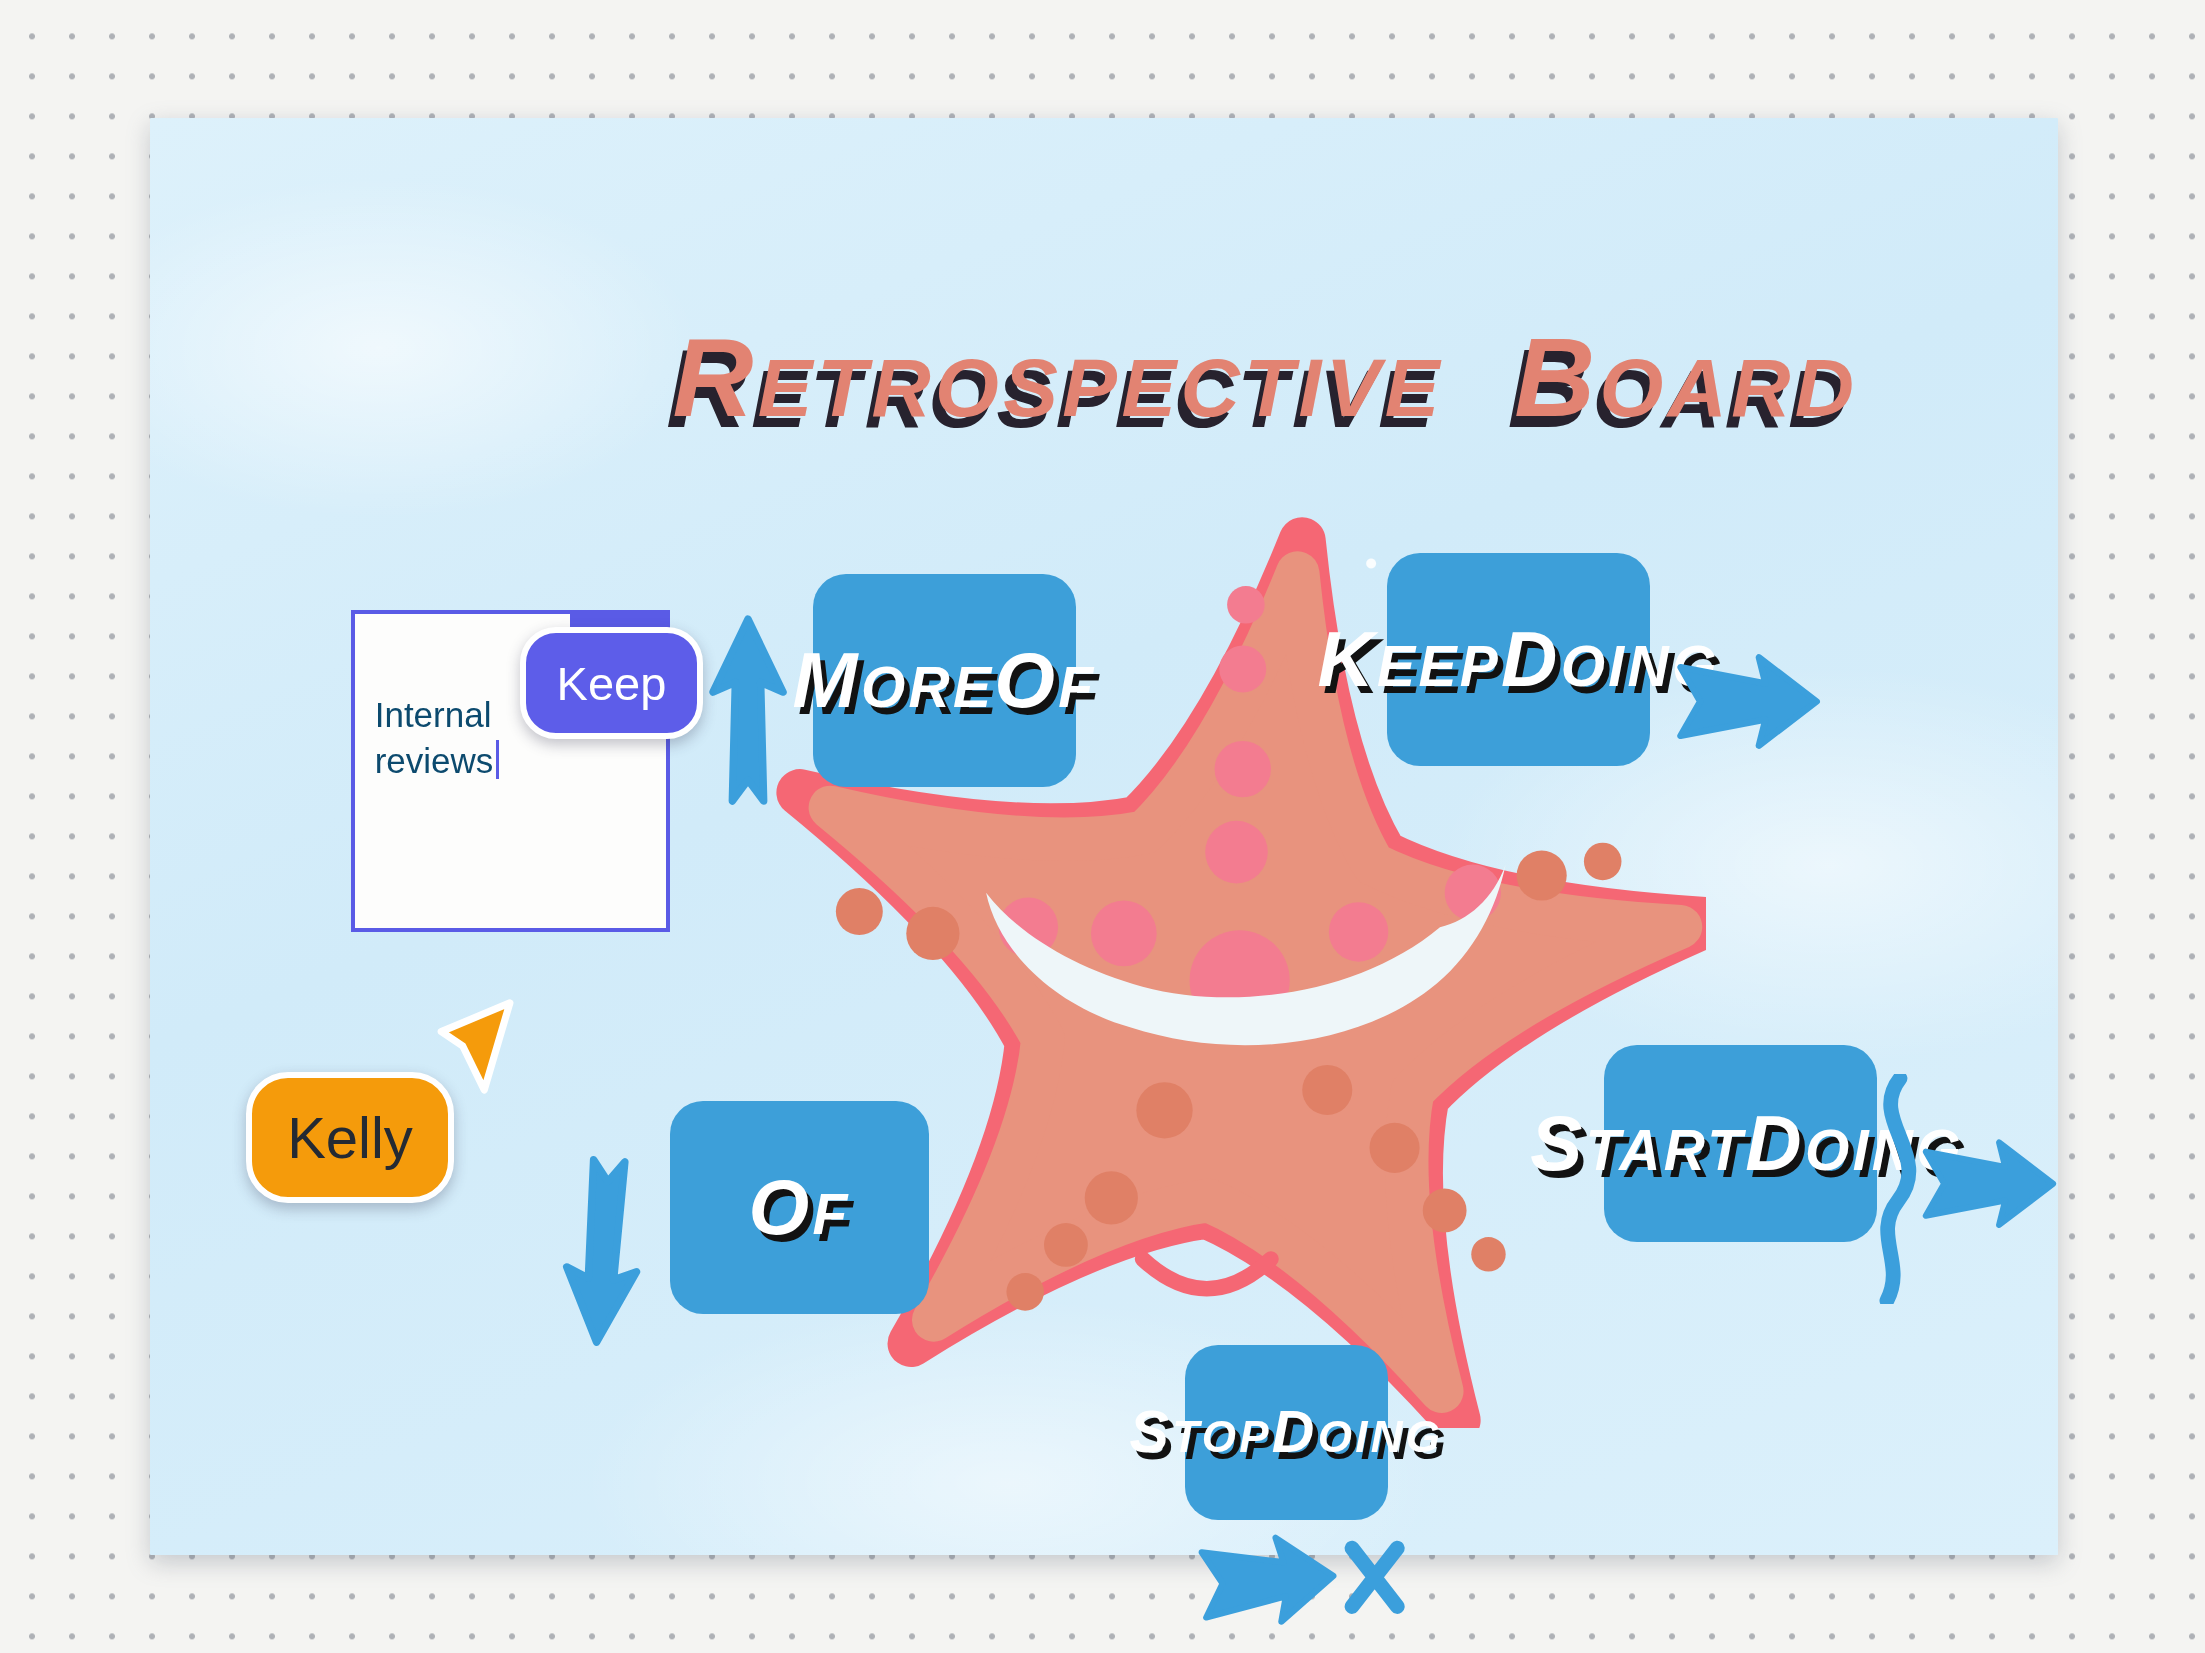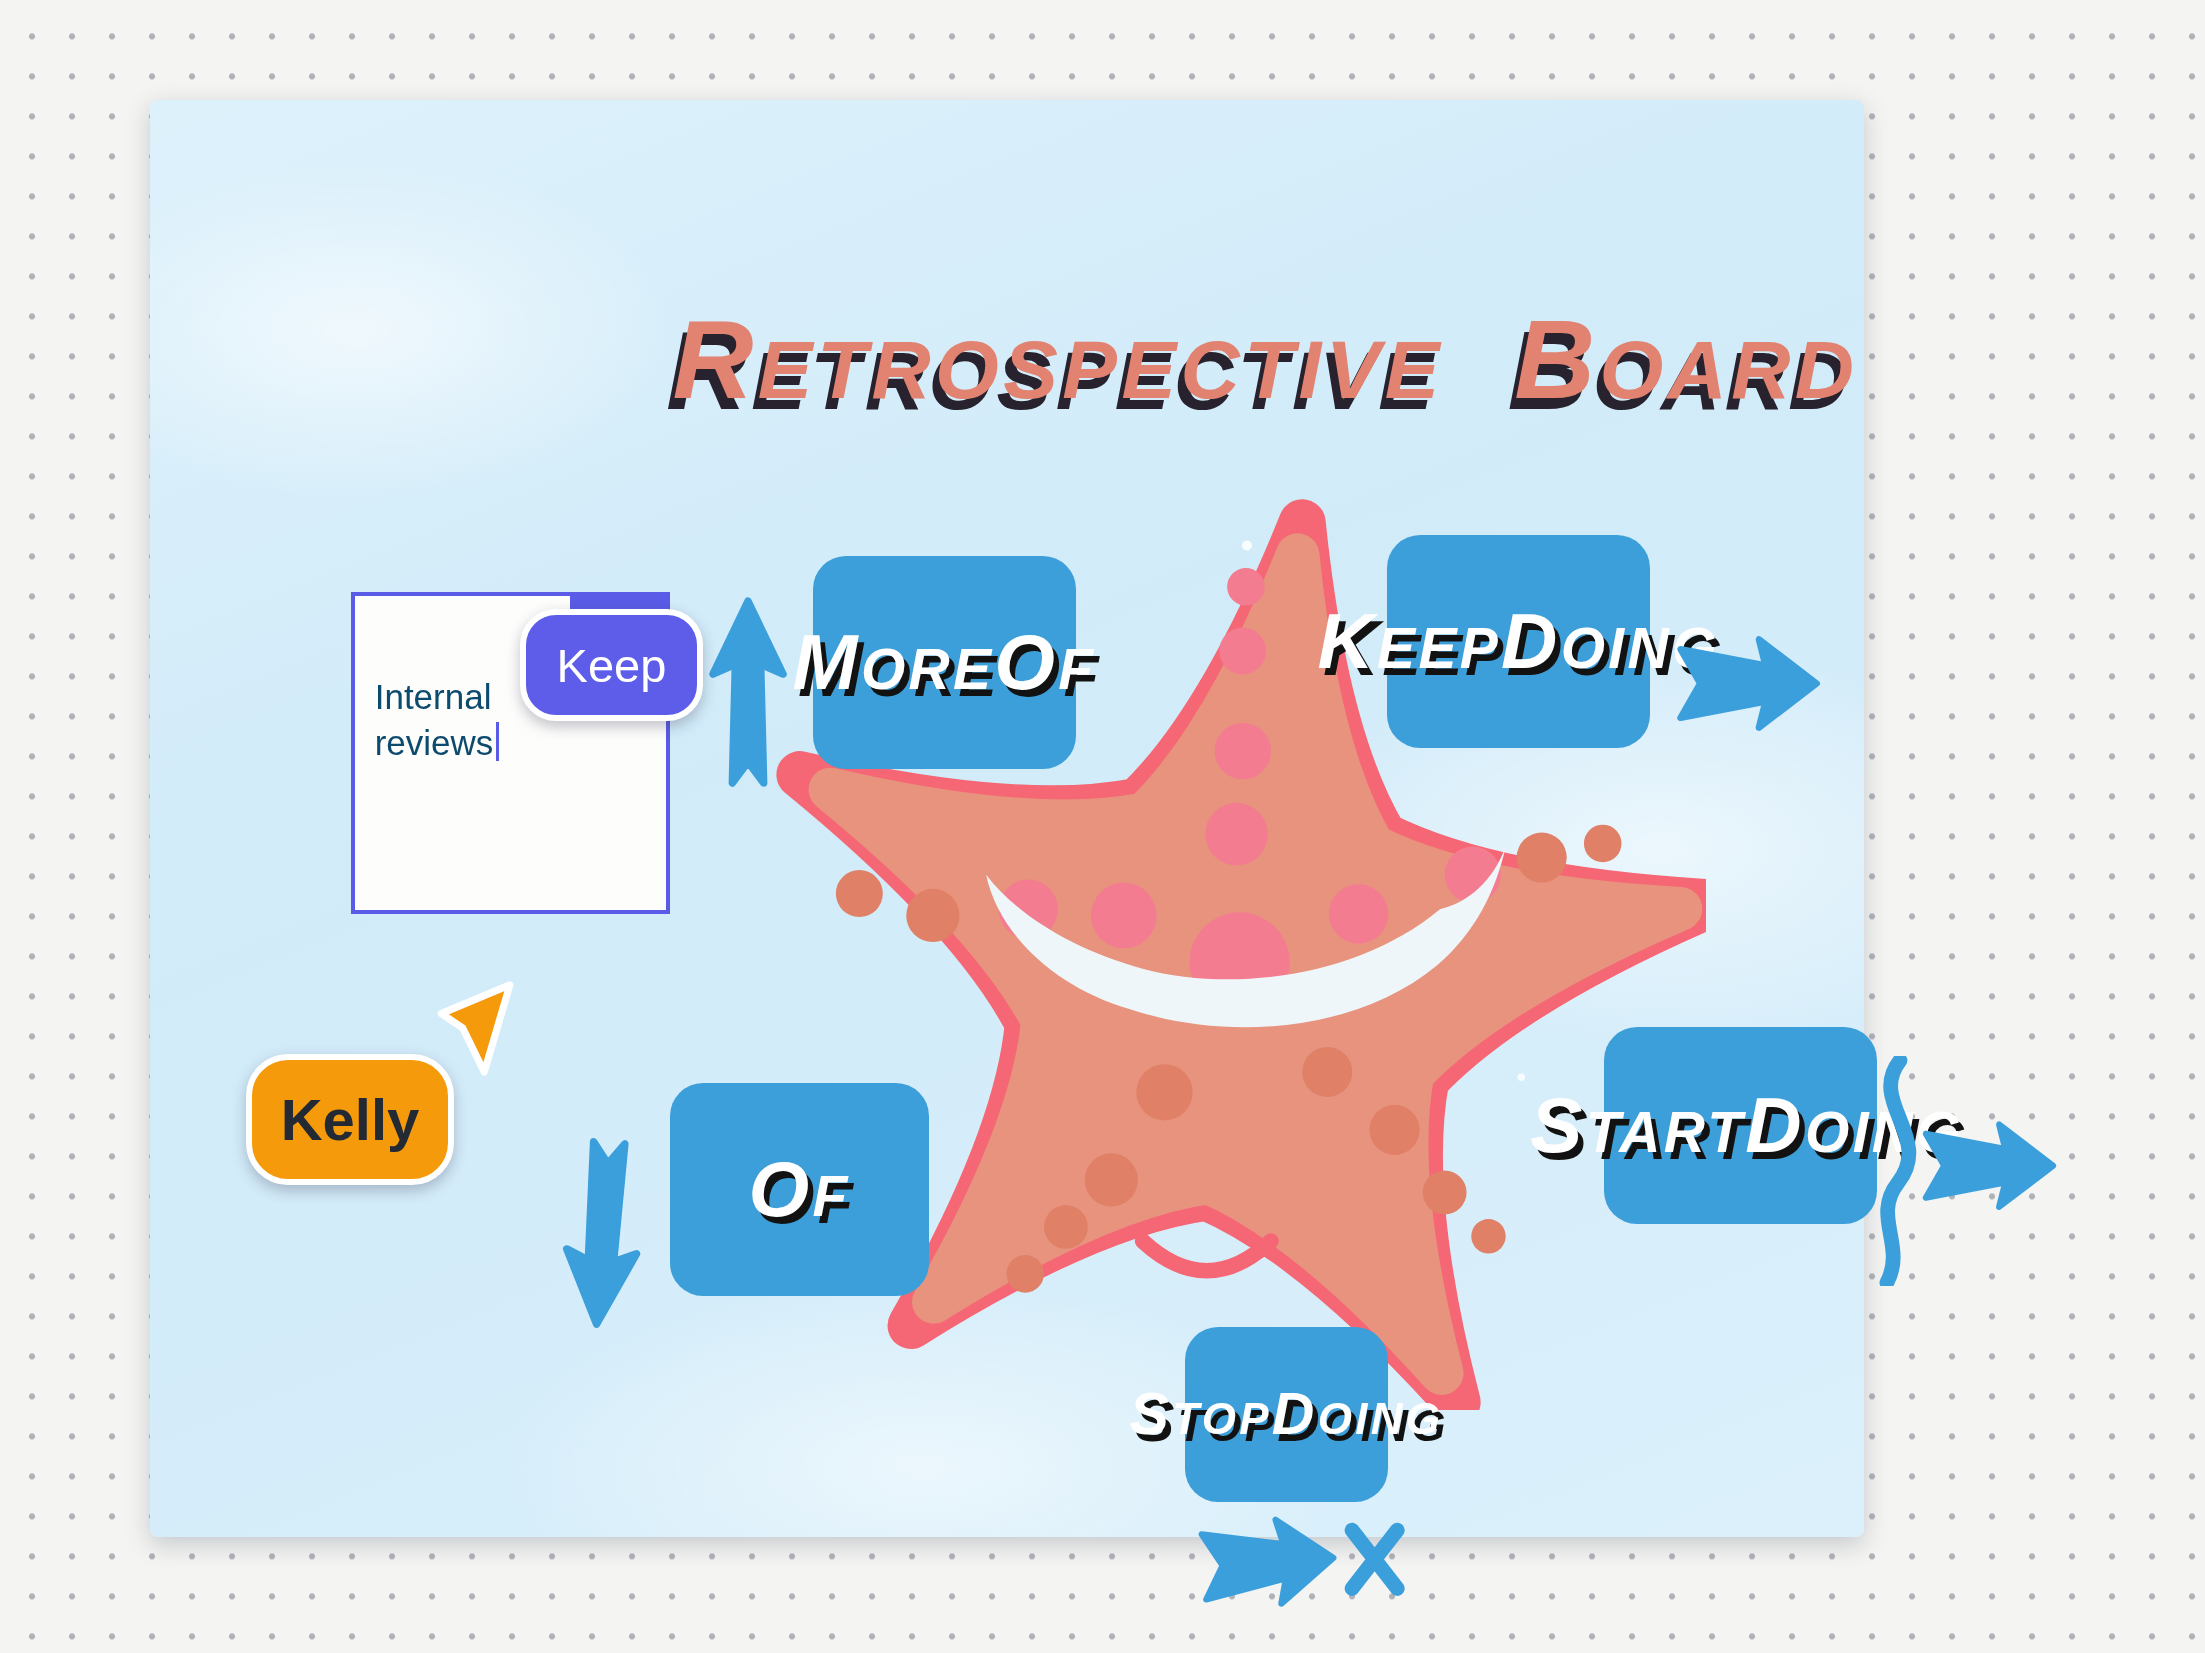--- a/index.html
+++ b/index.html
@@ -6,22 +6,22 @@
   body{
     width:2205px;height:1654px;position:relative;overflow:hidden;
     font-family:"Liberation Sans", sans-serif;
     background-color:#f4f4f2;
     background-image:radial-gradient(circle, #aeb1b6 2.7px, rgba(0,0,0,0) 3.3px);
     background-size:40px 40px;
     background-position:12px 16.4px;
   }
   
   .board{
-    position:absolute;left:150px;top:100px;width:1714px;height:1437px;
-    border-radius:8px;
+    position:absolute;left:150px;top:118px;width:1908px;height:1437px;
+    border-radius:1px;
     background-image:
       radial-gradient(circle 5.5px at 64% 31%, rgba(255,255,255,.9) 4.4px, transparent 5.5px),
       radial-gradient(circle 4.9px at 38% 76%, rgba(255,255,255,.85) 3.8px, transparent 4.9px),
       radial-gradient(circle 4.4px at 80% 68%, rgba(255,255,255,.8) 3.3px, transparent 4.4px),
       radial-gradient(circle 3.8px at 22% 52%, rgba(255,255,255,.8) 2.7px, transparent 3.8px),
       radial-gradient(ellipse 492px 263px at 12% 16%, rgba(255,255,255,.6), transparent 65%),
       radial-gradient(ellipse 602px 306px at 88% 52%, rgba(255,255,255,.55), transparent 65%),
       radial-gradient(ellipse 656px 284px at 45% 95%, rgba(255,255,255,.5), transparent 65%),
       linear-gradient(158deg,#ddf1fb 0%, #d1ebf9 42%, #dbf0fb 100%);
     box-shadow:0 7.7px 23px rgba(105,115,130,.33);
@@ -86,21 +86,21 @@
     position:absolute;border:6px solid #ffffff;box-sizing:border-box;
     display:flex;align-items:center;justify-content:center;
     box-shadow:0 5.5px 14.2px rgba(45,45,75,.28);
   }
   .tag-cara{
     left:370px;top:509px;width:183px;height:112px;border-radius:36px;
     background:#5d5de9;color:#ffffff;font-size:47px;
   }
   .tag-kelly{
     left:96px;top:954px;width:208px;height:131px;border-radius:42px;
-    background:#f59b0b;color:#242a33;font-size:58px;font-weight:700;
+    background:#f59b0b;color:#242a33;font-size:58px;font-weight:400;
   }
   .cursor-kelly{left:283px;top:876px;width:82px;height:108px;}
 </style>
 </head>
 <body>
 
 <div>
 
   <div class="board">
 

